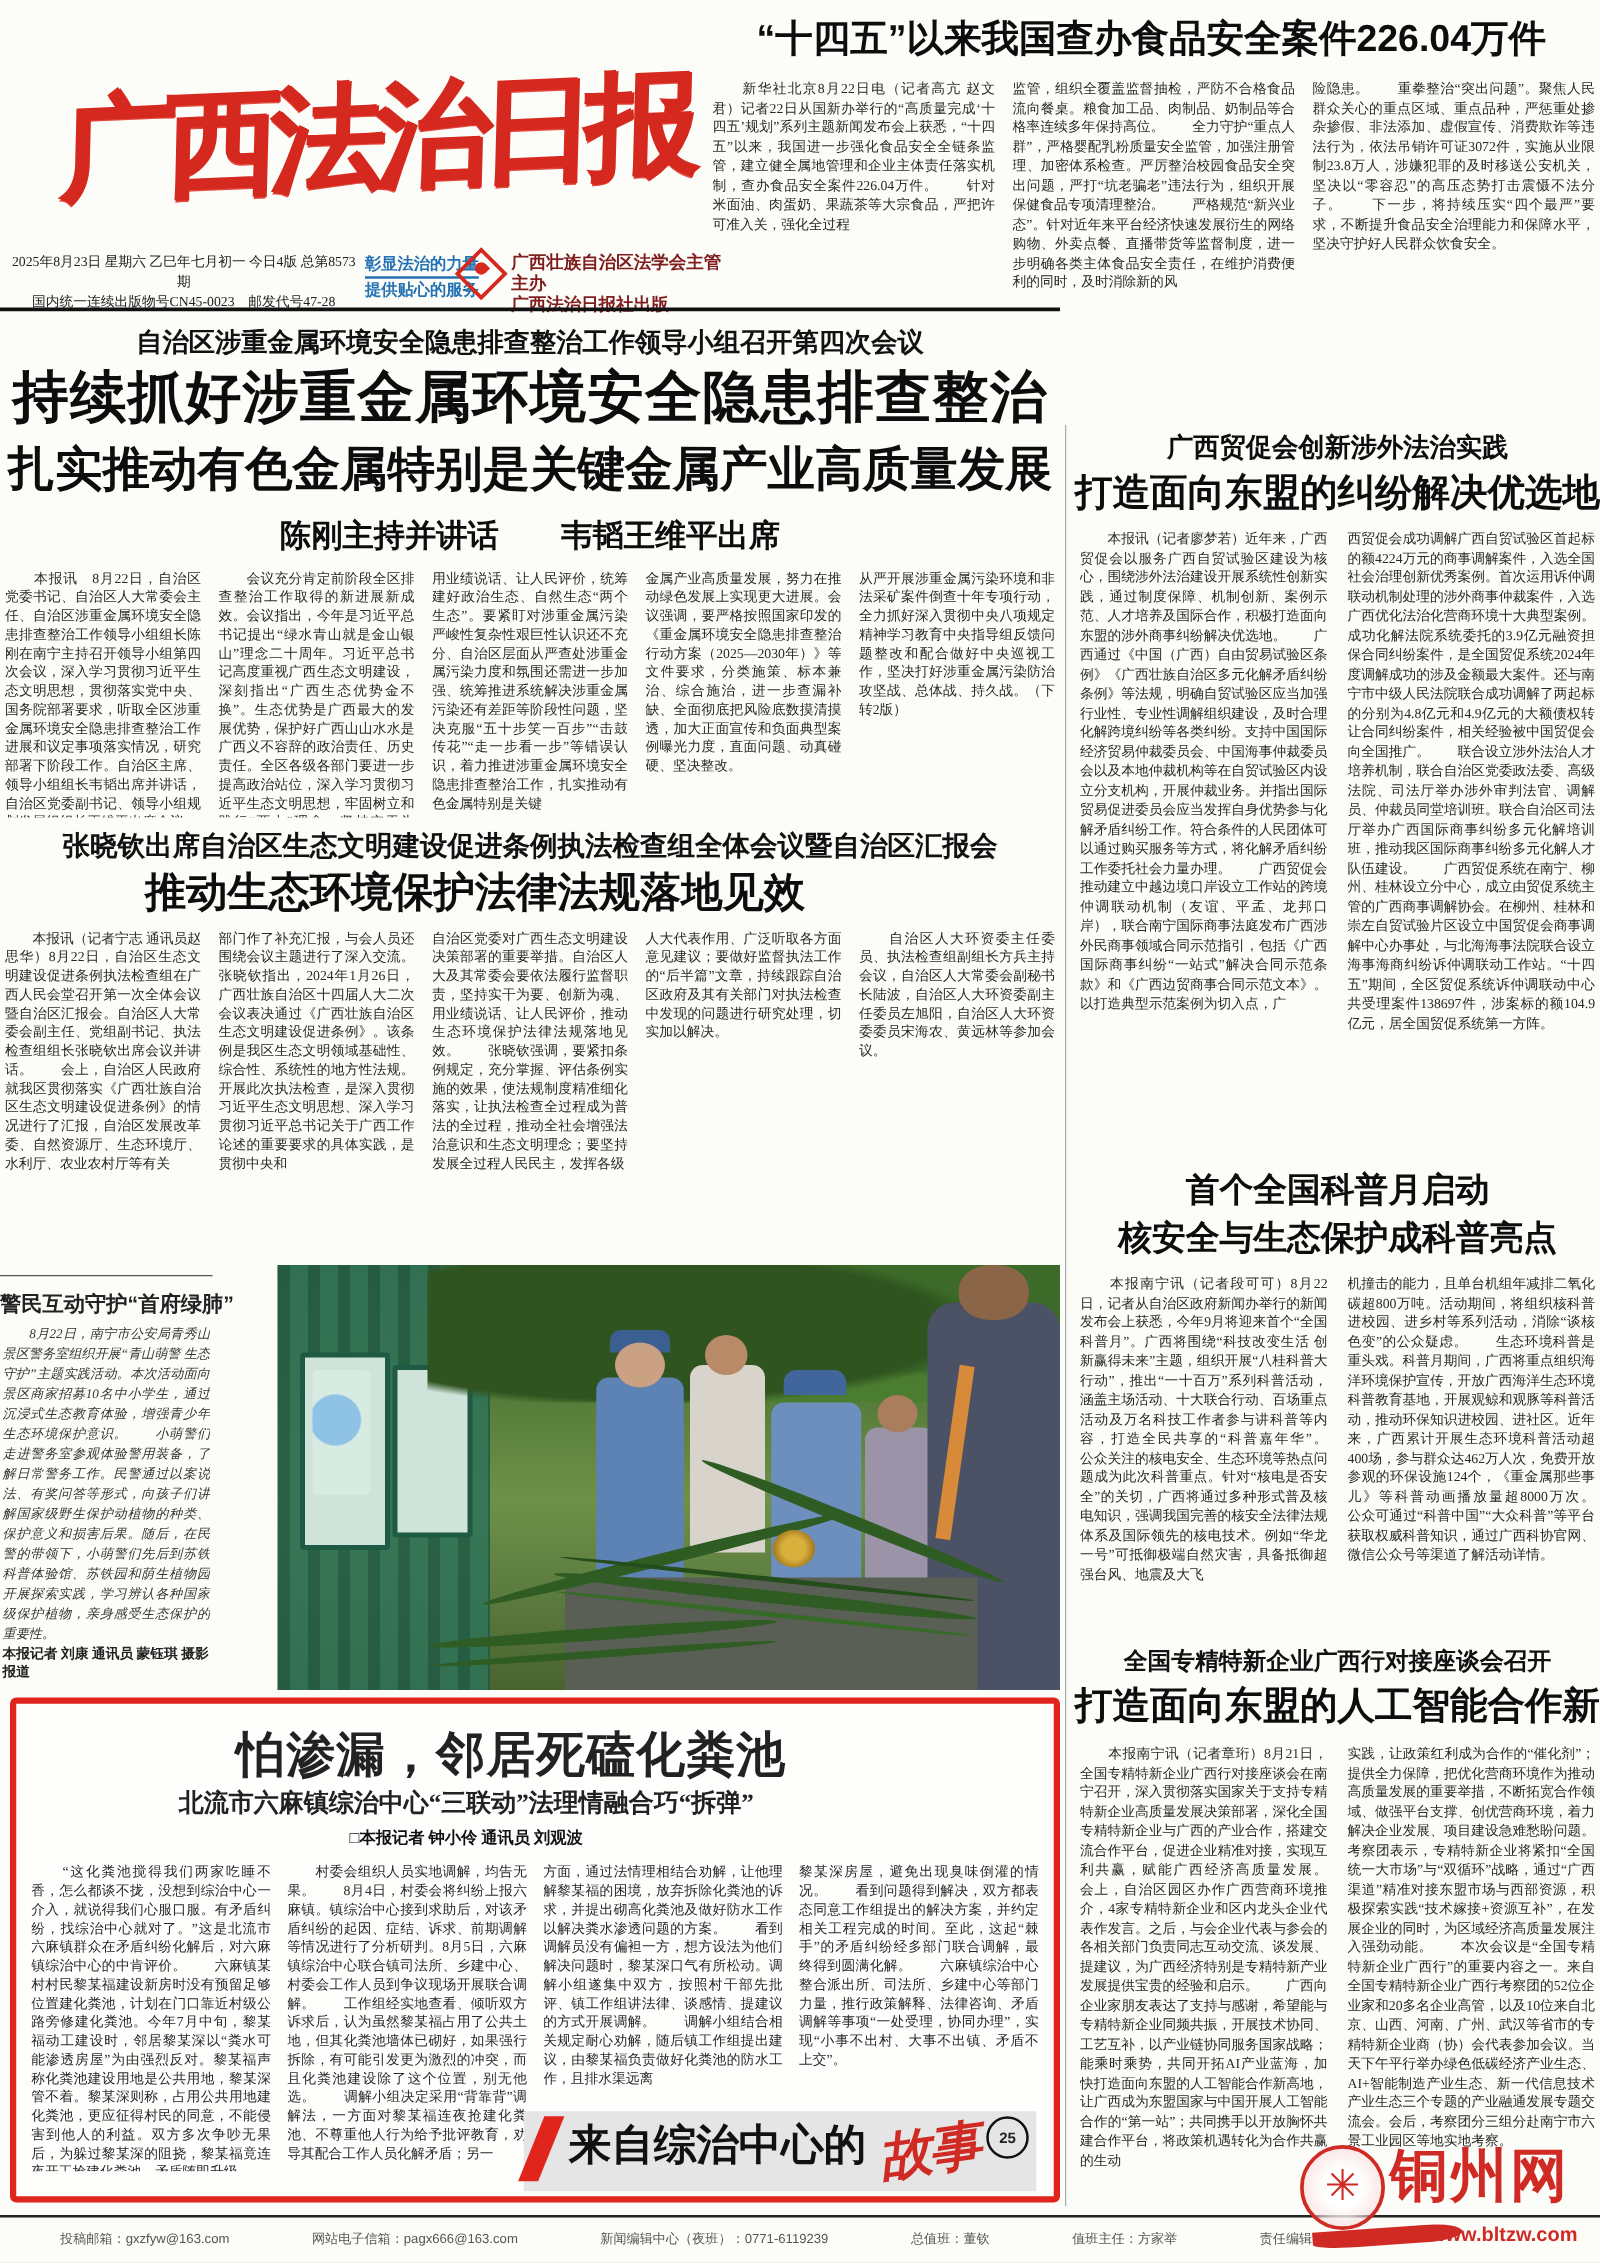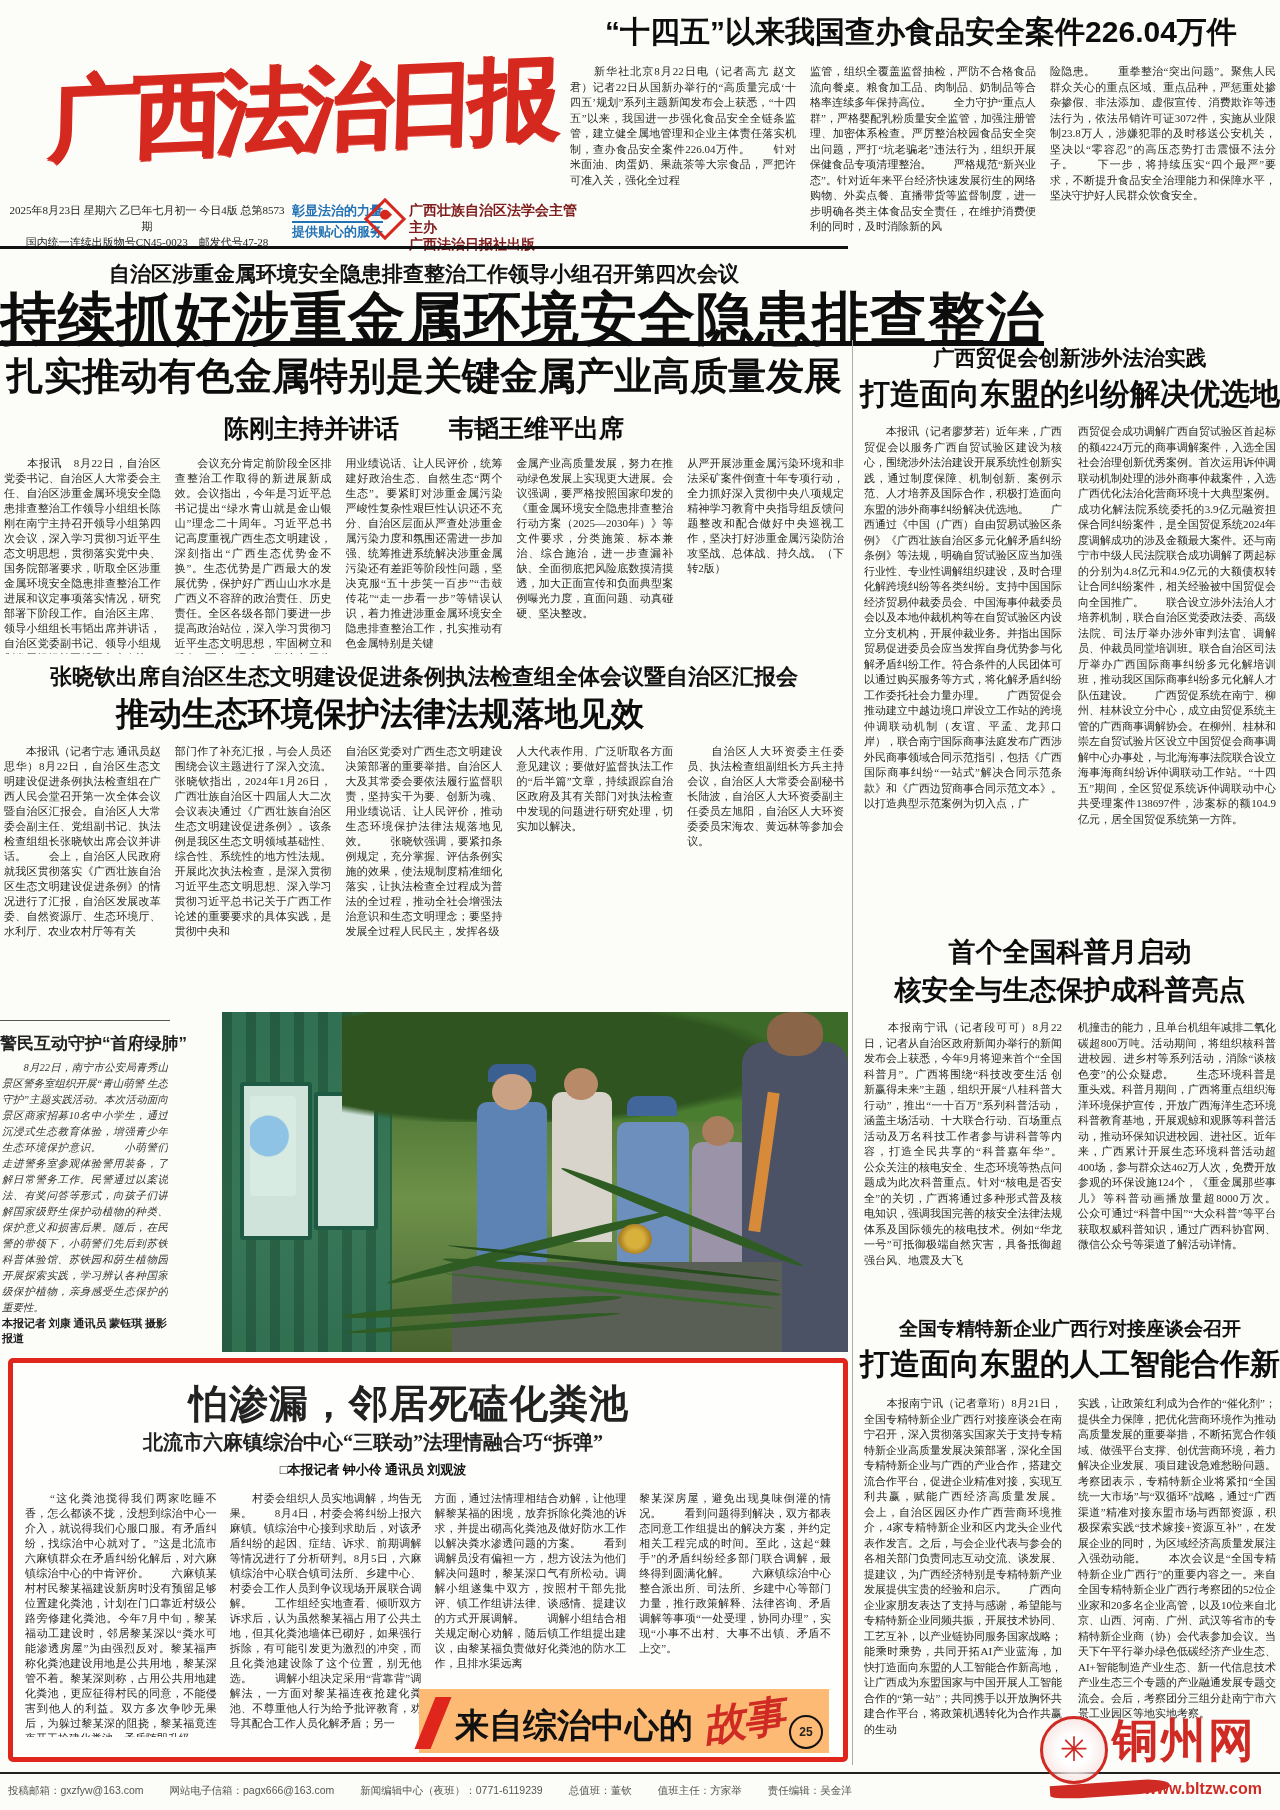--- a/index.html
+++ b/index.html
@@ -29,21 +29,21 @@
   .cols{display:flex;}
   .col{font-size:11px;line-height:15px;overflow:hidden;text-align:justify;color:#282828;}
 
   
   .food-head{left:562px;top:12px;width:718px;font-size:30px;line-height:40px;}
   .food-body{left:570px;top:64px;width:706px;height:268px;gap:14px;}
   .food-body .col{width:226px;height:268px;line-height:15.5px;}
 
   
   .main-kicker{left:0;top:260px;width:848px;font-size:21px;}
-  .main-h1{left:0;top:292px;width:848px;font-size:57px;line-height:52px;letter-spacing:1px;text-decoration:underline;}
+  .main-h1{left:0;top:292px;width:848px;font-size:45px;line-height:52px;letter-spacing:1px;}
   .main-h2{left:0;top:352px;width:848px;font-size:38px;line-height:48px;letter-spacing:0px;}
   .main-sub{left:0;top:412px;width:848px;font-size:25px;font-weight:900;}
   .main-body{left:4px;top:456px;width:840px;gap:14px;}
   .main-body .col{width:157px;height:198px;}
 
   
   .eco-kicker{left:0;top:662px;width:848px;font-size:22px;}
   .eco-head{left:0;top:692px;width:760px;font-size:33px;}
   .eco-body{left:4px;top:744px;width:840px;gap:14px;}
   .eco-body .col{width:157px;height:260px;}
@@ -93,21 +93,21 @@
   .fruit{left:396px;top:212px;width:34px;height:30px;background:radial-gradient(circle,#d8b13c 0 40%,#a97d22 70%);border-radius:50%;}
 
   
   .casebox{left:8px;top:1358px;width:830px;height:394px;border:5px solid #e0251c;border-radius:5px;background:#fefefc;}
   .case-title{left:0;top:14px;width:720px;font-size:39px;position:absolute;text-align:center;
      font-weight:900;font-family:"Liberation Sans","DejaVu Sans",sans-serif;letter-spacing:1px;margin-left:36px;}
   .case-sub{left:0;top:66px;width:720px;font-size:20px;position:absolute;text-align:center;font-weight:900;}
   .case-byline{left:0;top:98px;width:720px;font-size:13px;position:absolute;text-align:center;font-weight:bold;color:#111;}
   .case-body{left:12px;top:128px;width:806px;position:absolute;display:flex;gap:13px;}
   .case-body .col{width:192px;height:246px;line-height:15px;}
-  .banner{right:14px;bottom:4px;position:absolute;display:flex;align-items:flex-end;background:#fdba74;padding:4px 6px;}
+  .banner{right:14px;bottom:4px;position:absolute;display:flex;align-items:flex-start;background:#e5e5e5;padding:4px 6px;}
   .banner-slash{width:16px;height:52px;background:#e0251c;transform:skewX(-22deg);margin-right:14px;}
   .banner-prefix{font-size:34px;font-weight:900;font-family:"Liberation Sans","DejaVu Sans",sans-serif;color:#111;}
   .banner-word{font-size:42px;font-weight:900;color:#cf2b24;font-style:italic;
      font-family:"DejaVu Serif",serif;transform:rotate(-8deg);margin:0 6px 0 10px;letter-spacing:-2px;}
   .banner-num{width:30px;height:30px;border:2px solid #111;border-radius:50%;font-size:12px;line-height:30px;
      text-align:center;font-weight:bold;font-family:"Liberation Sans",sans-serif;}
 
   
   .divider-v{left:852px;top:340px;width:1px;height:1425px;background:#aaa;}
   .trade-kicker{left:860px;top:344px;width:420px;font-size:21px;font-weight:900;}
@@ -120,21 +120,21 @@
   .sci-body .col{width:198px;height:274px;line-height:15.5px;}
   .sme-kicker{left:860px;top:1316px;width:420px;font-size:19px;text-align:center;}
   .sme-head{left:860px;top:1344px;width:420px;font-size:30px;}
   .sme-body{left:864px;top:1396px;width:412px;gap:16px;}
   .sme-body .col{width:198px;height:368px;line-height:15.5px;}
 
   
   .rule-footer{left:0;top:1772px;width:1280px;height:2px;background:#222;}
   .footer{left:8px;top:1784px;width:1040px;display:flex;gap:26px;font-size:10.5px;color:#555;
      font-family:"Liberation Sans","DejaVu Sans",sans-serif;}
-  .footer span{white-space:nowrap;}
+  .footer span{white-space:nowrap;margin-left:40px;}
 
   
   .watermark{right:2px;bottom:2px;position:absolute;width:238px;height:110px;z-index:9;}
   .seal{position:absolute;left:0;top:18px;width:62px;height:62px;border:3px solid #cf2b24;border-radius:50%;
      background:radial-gradient(circle,#fff 35%,rgba(207,43,36,.18));color:#cf2b24;font-size:34px;
      text-align:center;line-height:62px;}
   .wm-name{position:absolute;left:72px;top:12px;font-size:46px;font-weight:900;color:#cf2b24;
      font-family:"Liberation Sans","DejaVu Sans",sans-serif;letter-spacing:2px;}
   .wm-swoosh{position:absolute;left:10px;top:84px;width:120px;height:14px;background:#cf2b24;
      border-radius:0 50% 50% 60%/0 100% 100% 60%;transform:rotate(-4deg);}

